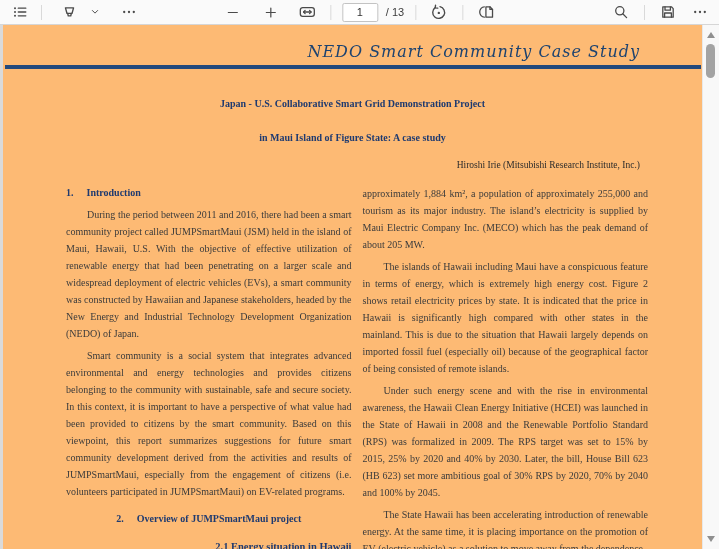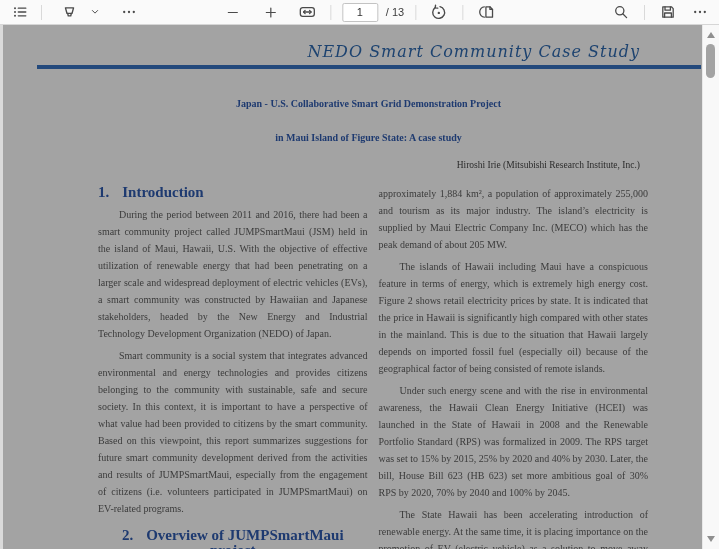--- a/index.html
+++ b/index.html
@@ -33,37 +33,36 @@
     background:#f8f8f8;border-left:1px solid #e8e8e8;box-sizing:border-box;
   }
   .sb-arrow-up{position:absolute;top:7px;left:4px;width:0;height:0;
     border-left:4px solid transparent;border-right:4px solid transparent;border-bottom:6px solid #8f8f8f;}
   .sb-arrow-down{position:absolute;bottom:7px;left:4px;width:0;height:0;
     border-left:4px solid transparent;border-right:4px solid transparent;border-top:6px solid #8f8f8f;}
   .sb-thumb{position:absolute;top:19px;left:3px;width:9px;height:34px;border-radius:5px;background:#a3a3a3;}
   
   .viewer{position:absolute;top:25px;left:0;right:17px;bottom:0;background:#dadada;}
   .page{
-    position:absolute;top:0;left:3px;right:0;bottom:0;background:#a3a3a3;overflow:hidden;
+    position:absolute;top:0;left:3px;right:0;bottom:0;background:#fdba74;overflow:hidden;
     font-family:"Liberation Serif",serif;
-    padding-left:32px;
   }
   .running-header{
     margin-top:17px;padding-right:62px;text-align:right;
     font-family:"DejaVu Serif",serif;font-style:italic;font-size:16px;letter-spacing:1px;
     color:#1d4370;line-height:20px;
   }
   .header-rule{height:4px;background:#23497c;margin:3px 1px 0 2px;}
   .doc-title{ text-align:center;color:#1e3a70;font-weight:bold;font-size:10px;line-height:18px; }
   .doc-title.l1{margin-top:26px;}
   .doc-title.l2{margin-top:16px;}
   .doc-author{ margin-top:13px;padding-right:62px;text-align:right;font-size:9.5px;color:#2b2b2b; }
   .columns{ display:flex;gap:11px;padding:15px 54px 0 63px; }
   .col{flex:1;min-width:0;text-align:justify;font-size:10px;line-height:17px;color:#3b3b3b;}
-  .sec-heading{ color:#1e3a70;font-weight:bold;font-size:15px;line-height:15px;margin:0 0 6px 0;text-align:left; }
+  .sec-heading{ color:#1e3a70;font-weight:bold;font-size:10px;line-height:15px;margin:0 0 6px 0;text-align:left; }
   .sec-heading .num{margin-right:13px;}
   .sec-heading.s2{margin-top:11px;margin-bottom:12px;text-align:center;}
   .sub-heading{ color:#1e3a70;font-weight:bold;font-size:10.5px;text-decoration:underline;text-align:right; }
   .para{margin:0 0 5px 0;text-indent:21px;}
   .para.no-indent{text-indent:0;}
   .para.last{margin-bottom:0;}
 </style>
 </head>
 <body>
 

